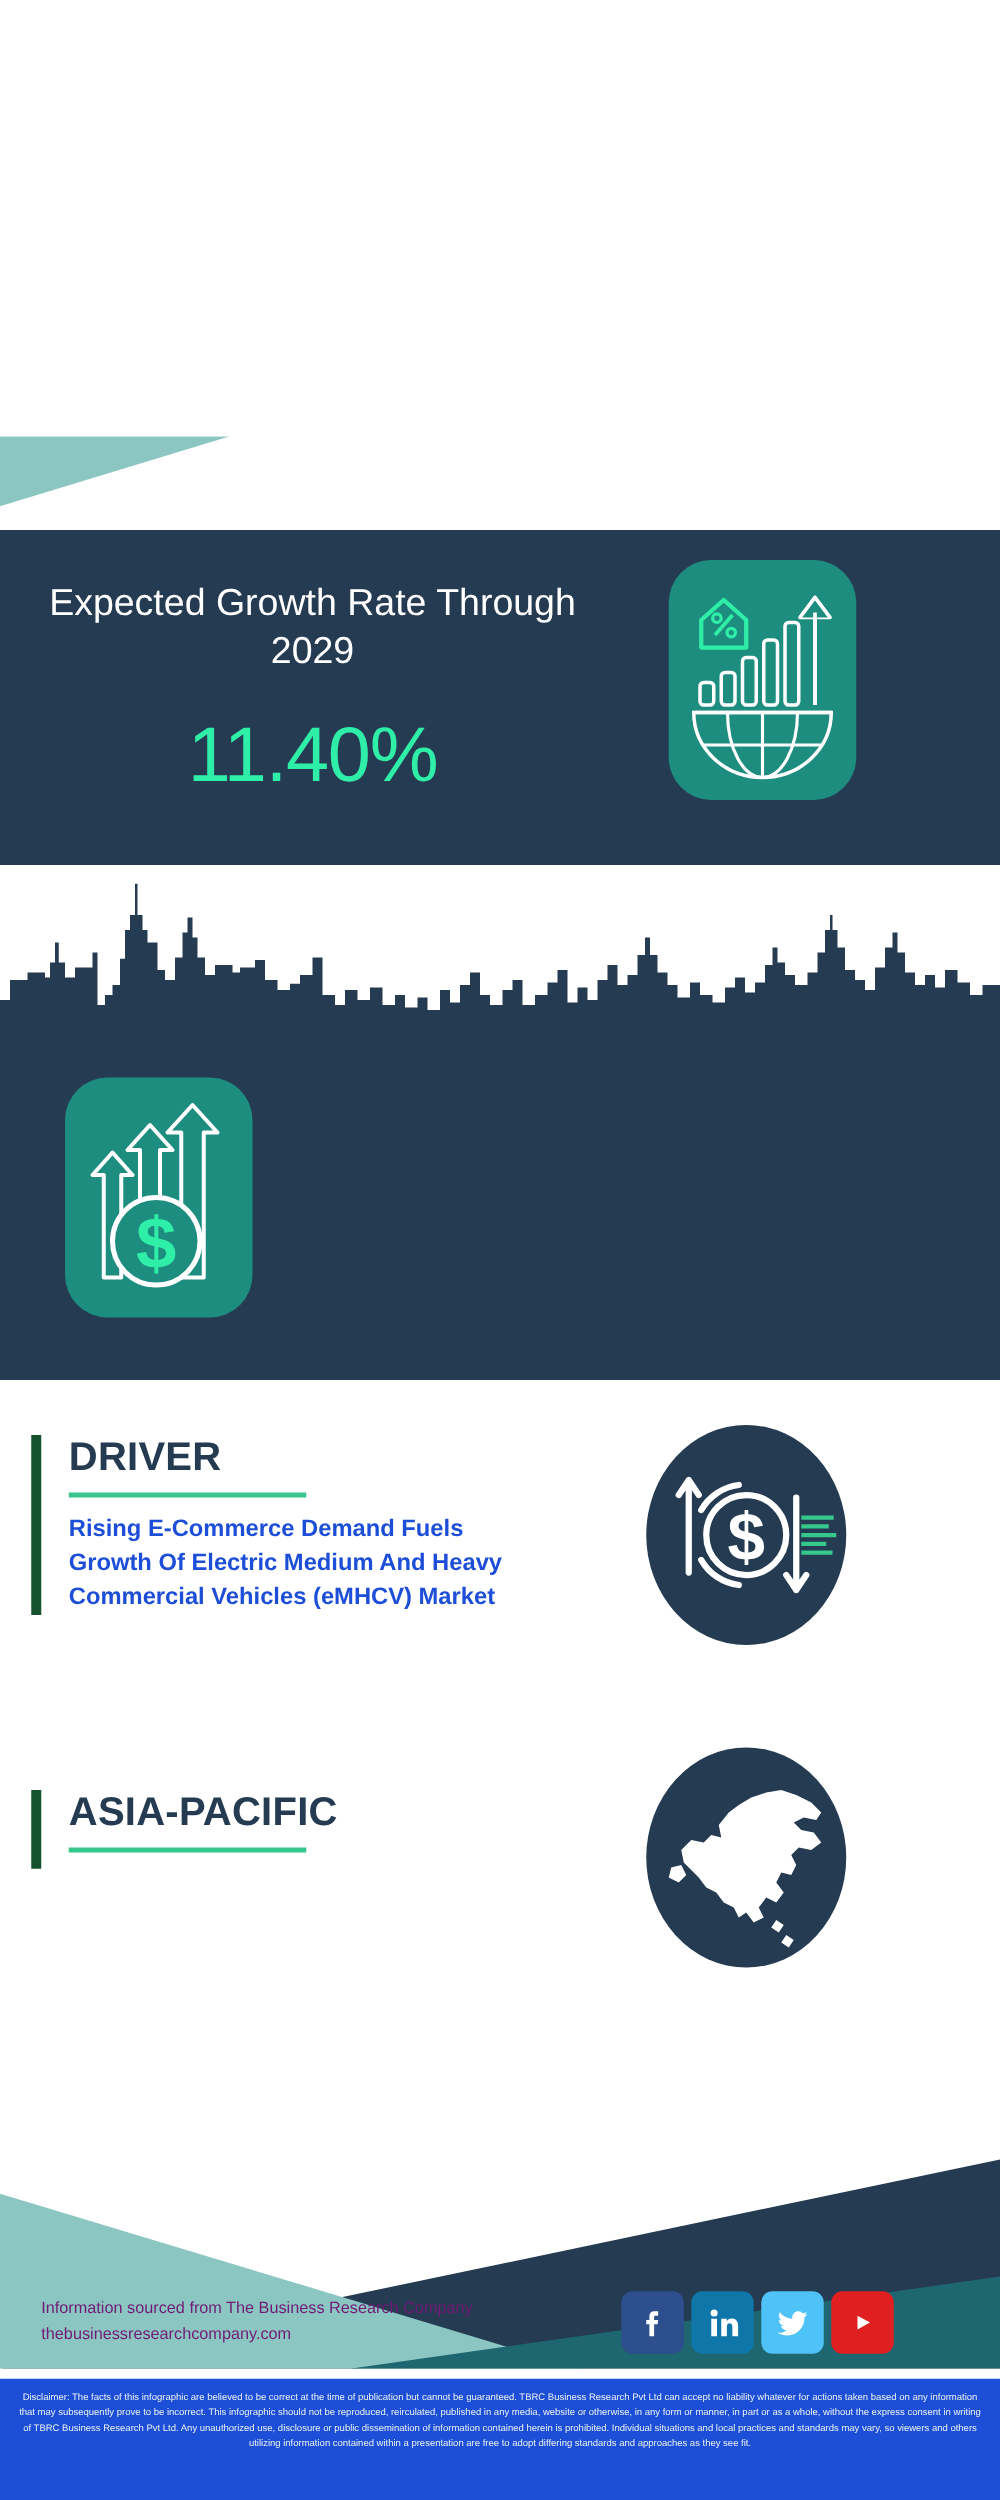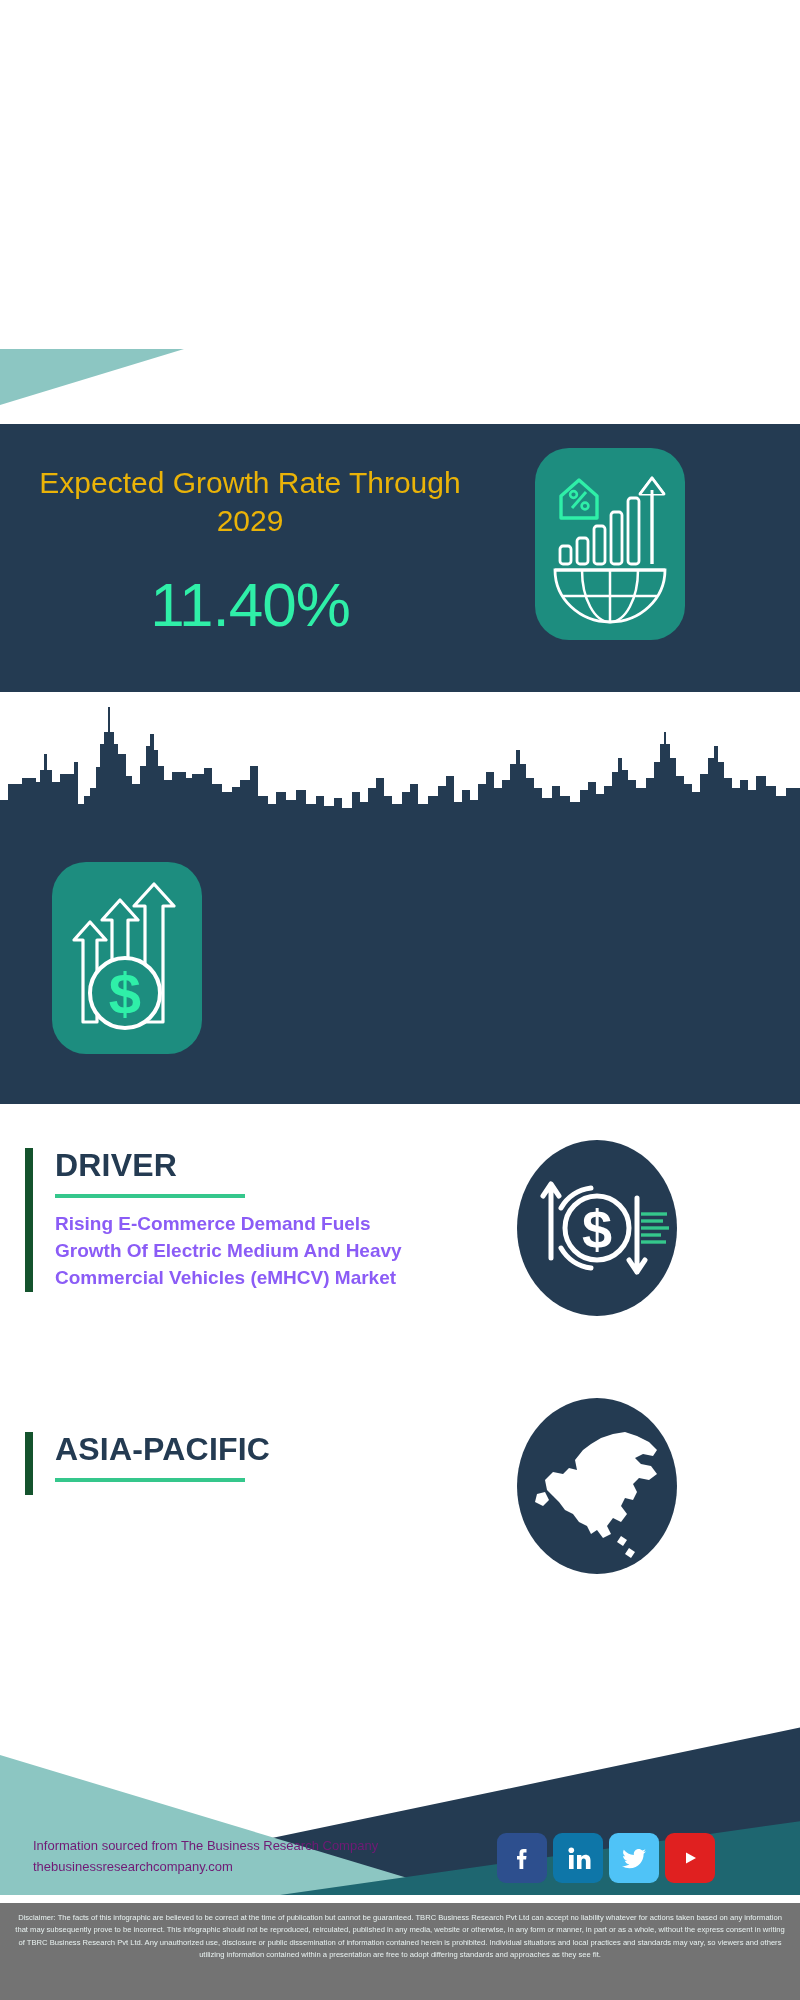--- a/index.html
+++ b/index.html
@@ -50,21 +50,21 @@
   }
 
   
   .growth {
     position:absolute; left:0; top:424px; width:800px; height:268px;
     background:#243b52;
   }
   .growth-label {
     position:absolute; left:30px; top:40px; width:440px;
     text-align:center;
-    color:#eab308;
+    color:#ffffff;
     font-size:30px;
     line-height:1.27;
   }
   .growth-value {
     position:absolute; left:30px; top:145px; width:440px;
     text-align:center;
     color:#2fefa8;
     font-size:62px;
     font-weight:normal;
     letter-spacing:-1px;
@@ -127,21 +127,21 @@
     font-weight:bold;
     letter-spacing:0.2px;
     line-height:1.1;
   }
   .card-rule {
     width:190px; height:4px;
     background:#35c78c;
     margin:11px 0 13px 0;
   }
   .card-body {
-    color:#8b5cf6;
+    color:#1d4ed8;
     font-size:19px;
     font-weight:bold;
     line-height:1.42;
   }
   .card-icon {
     position:absolute;
     width:160px; height:176px;
     background:#243b52;
     border-radius:50%;
   }
@@ -186,21 +186,21 @@
     border-radius:9px;
     display:flex; align-items:center; justify-content:center;
   }
   .s-fb { background:#2d4f8e; }
   .s-li { background:#0e76a8; }
   .s-tw { background:#4fc3f7; }
   .s-yt { background:#e02020; }
 
   .disclaimer-band {
     position:absolute; left:0; top:1900px; width:800px; height:100px;
-    background:#737373;
+    background:#1d4ed8;
     border-top:3px solid #ffffff;
     z-index:7;
   }
   .disclaimer-text {
     padding:9px 14px 0 14px;
     color:#e9f2f1;
     font-size:7.6px;
     line-height:1.62;
     text-align:center;
   }

